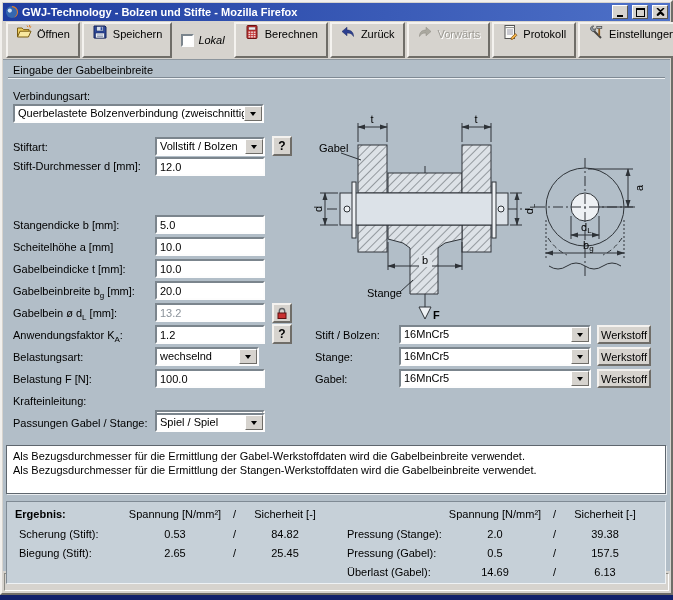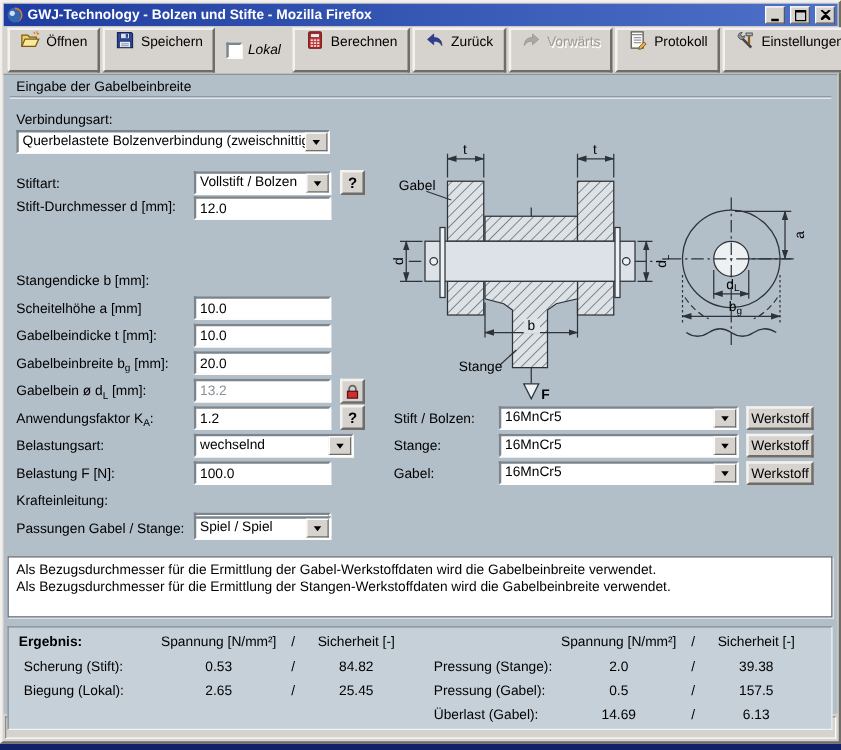--- a/index.html
+++ b/index.html
@@ -220,20 +220,21 @@
         </span>
     </div>
     <button class="sq-btn" style="left:269px;top:76px;">
         <span>?</span>
       </button>
 
     <div class="lbl" style="left:10px;top:100px;">Stift-Durchmesser d [mm]:</div>
     <input class="inp" style="left: 152px; top: 97px; width: 110px;" value="12.0">
 
     <div class="lbl" style="left:10px;top:159px;">Stangendicke b [mm]:</div>
+    <input class="inp" style="left: 152px; top: 155px; width: 110px;" value="5.0">
 
     <div class="lbl" style="left:10px;top:181px;">Scheitelhöhe a [mm]</div>
     <input class="inp" style="left: 152px; top: 177px; width: 110px;" value="10.0">
 
     <div class="lbl" style="left:10px;top:203px;">Gabelbeindicke t [mm]:</div>
     <input class="inp" style="left: 152px; top: 199px; width: 110px;" value="10.0">
 
     <div class="lbl" style="left:10px;top:225px;"><span>Gabelbeinbreite b</span><sub>g</sub><span> [mm]:</span></div>
     <input class="inp" style="left: 152px; top: 221px; width: 110px;" value="20.0">
 
@@ -246,21 +247,21 @@
       </svg>
     </button>
 
     <div class="lbl" style="left:10px;top:269px;"><span>Anwendungsfaktor K</span><sub>A</sub><span>:</span></div>
     <input class="inp" style="left: 152px; top: 265px; width: 110px;" value="1.2">
     <button class="sq-btn" style="left:269px;top:264px;">
         <span>?</span>
       </button>
 
     <div class="lbl" style="left:10px;top:291px;">Belastungsart:</div>
-    <div class="combo" style="left:152px;top:287px;width:128px;">
+    <div class="combo" style="left:152px;top:287px;width:104px;">
       <span class="txt">wechselnd</span>
       <span class="arrow-btn">
           <span class="arrow-down"></span>
         </span>
     </div>
 
     <div class="lbl" style="left:10px;top:313px;">Belastung F [N]:</div>
     <input class="inp" style="left: 152px; top: 309px; width: 110px;" value="100.0">
 
     <div class="lbl" style="left:10px;top:335px;">Krafteinleitung:</div>
@@ -415,21 +416,21 @@
       <span class="r rc" style="left:238px;top:6px;width:80px;">Sicherheit [-]</span>
       <span class="r rc" style="left:438px;top:6px;width:100px;">Spannung [N/mm²]</span>
       <span class="r" style="left:546px;top:6px;">/</span>
       <span class="r rc" style="left:558px;top:6px;width:80px;">Sicherheit [-]</span>
 
       <span class="r" style="left:12px;top:26px;">Scherung (Stift):</span>
       <span class="r rc" style="left:118px;top:26px;width:100px;">0.53</span>
       <span class="r" style="left:226px;top:26px;">/</span>
       <span class="r rc" style="left:238px;top:26px;width:80px;">84.82</span>
 
-      <span class="r" style="left:12px;top:45px;">Biegung (Lokal):</span>
+      <span class="r" style="left:12px;top:45px;">Biegung (Stift):</span>
       <span class="r rc" style="left:118px;top:45px;width:100px;">2.65</span>
       <span class="r" style="left:226px;top:45px;">/</span>
       <span class="r rc" style="left:238px;top:45px;width:80px;">25.45</span>
 
       <span class="r" style="left:340px;top:26px;">Pressung (Stange):</span>
       <span class="r rc" style="left:438px;top:26px;width:100px;">2.0</span>
       <span class="r" style="left:546px;top:26px;">/</span>
       <span class="r rc" style="left:558px;top:26px;width:80px;">39.38</span>
 
       <span class="r" style="left:340px;top:45px;">Pressung (Gabel):</span>

